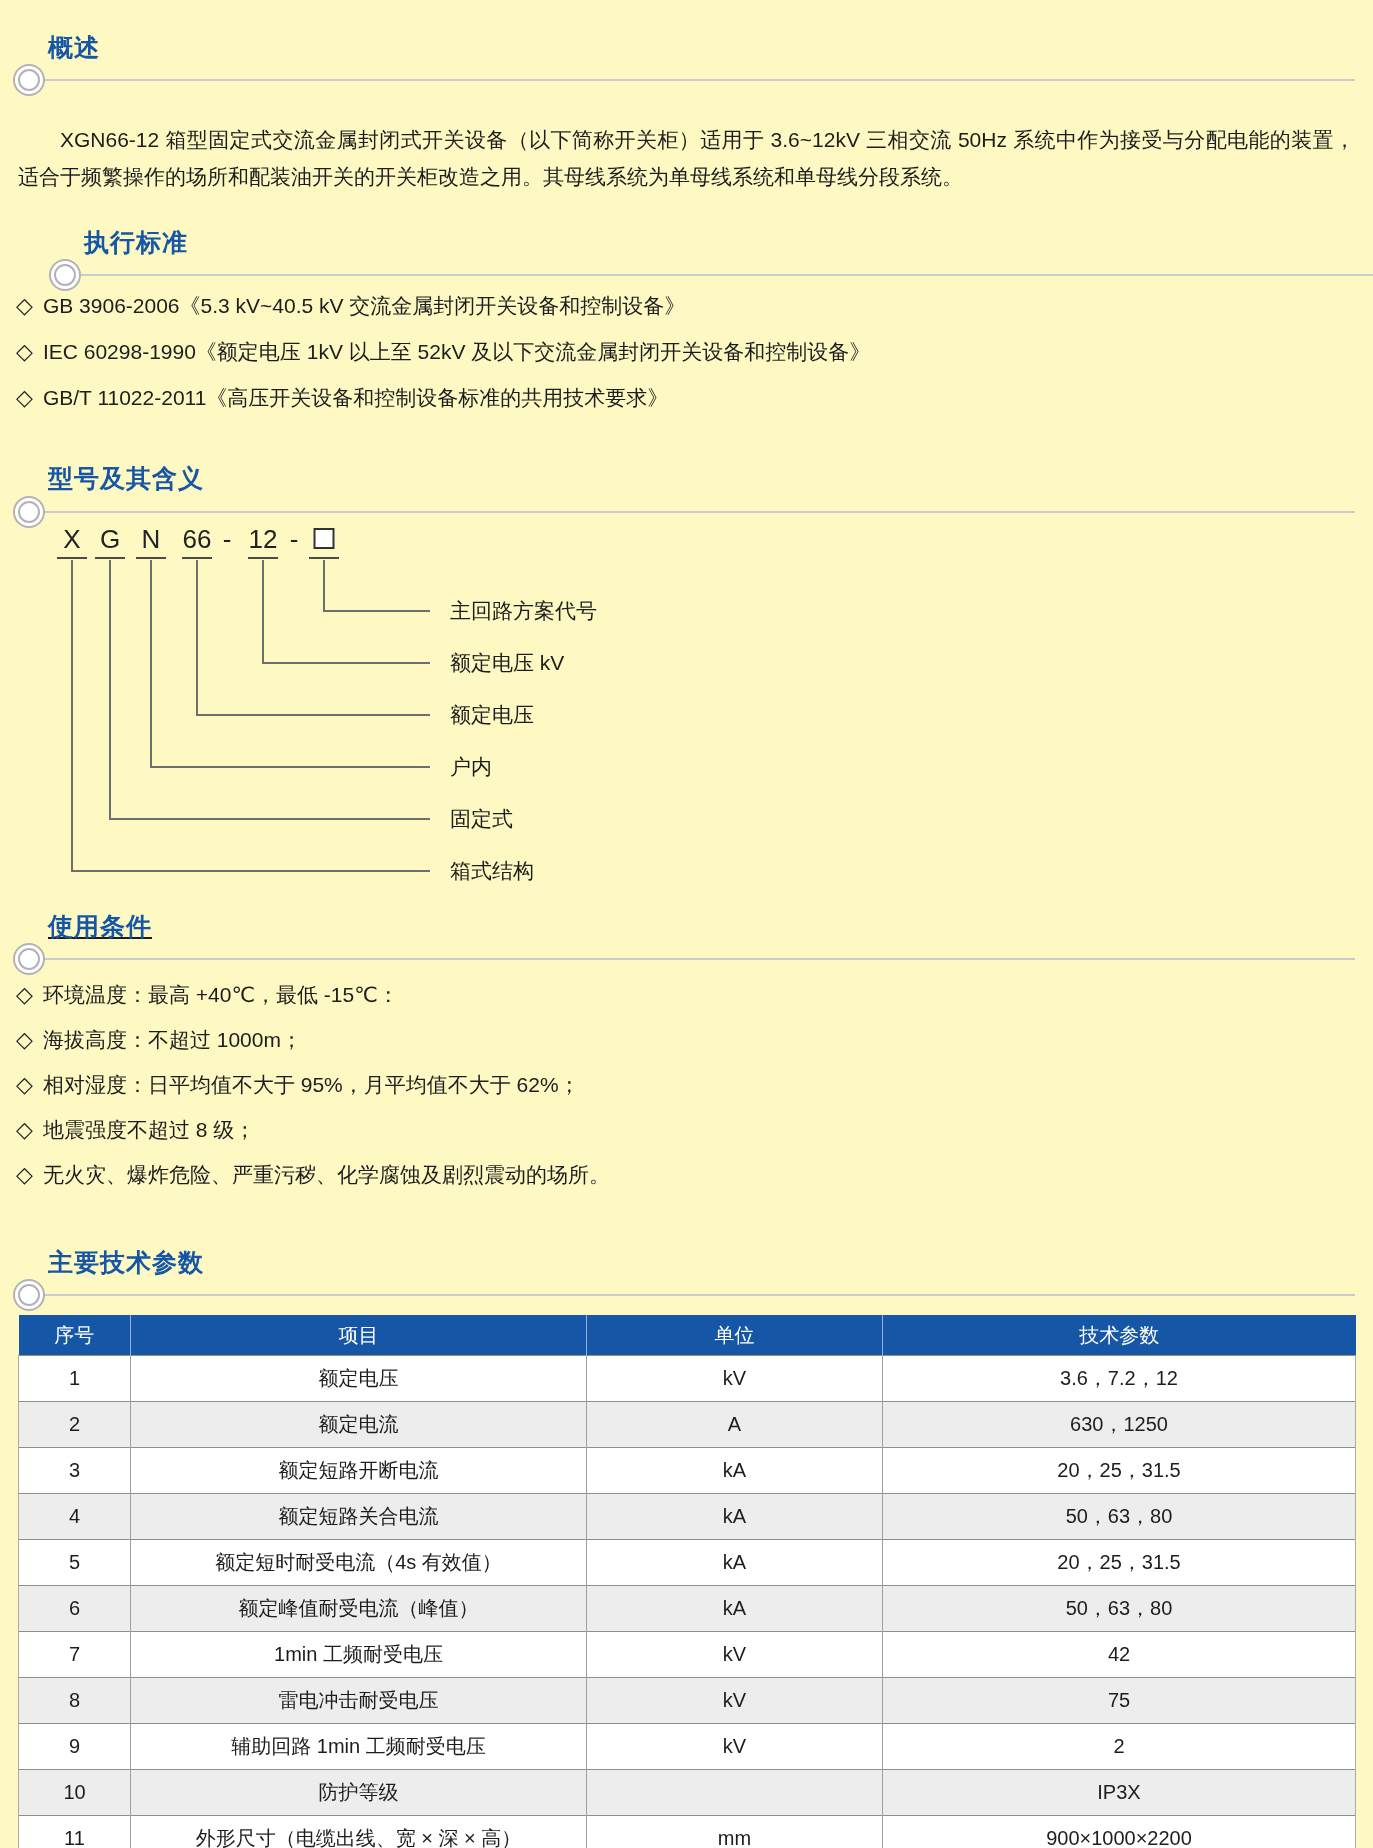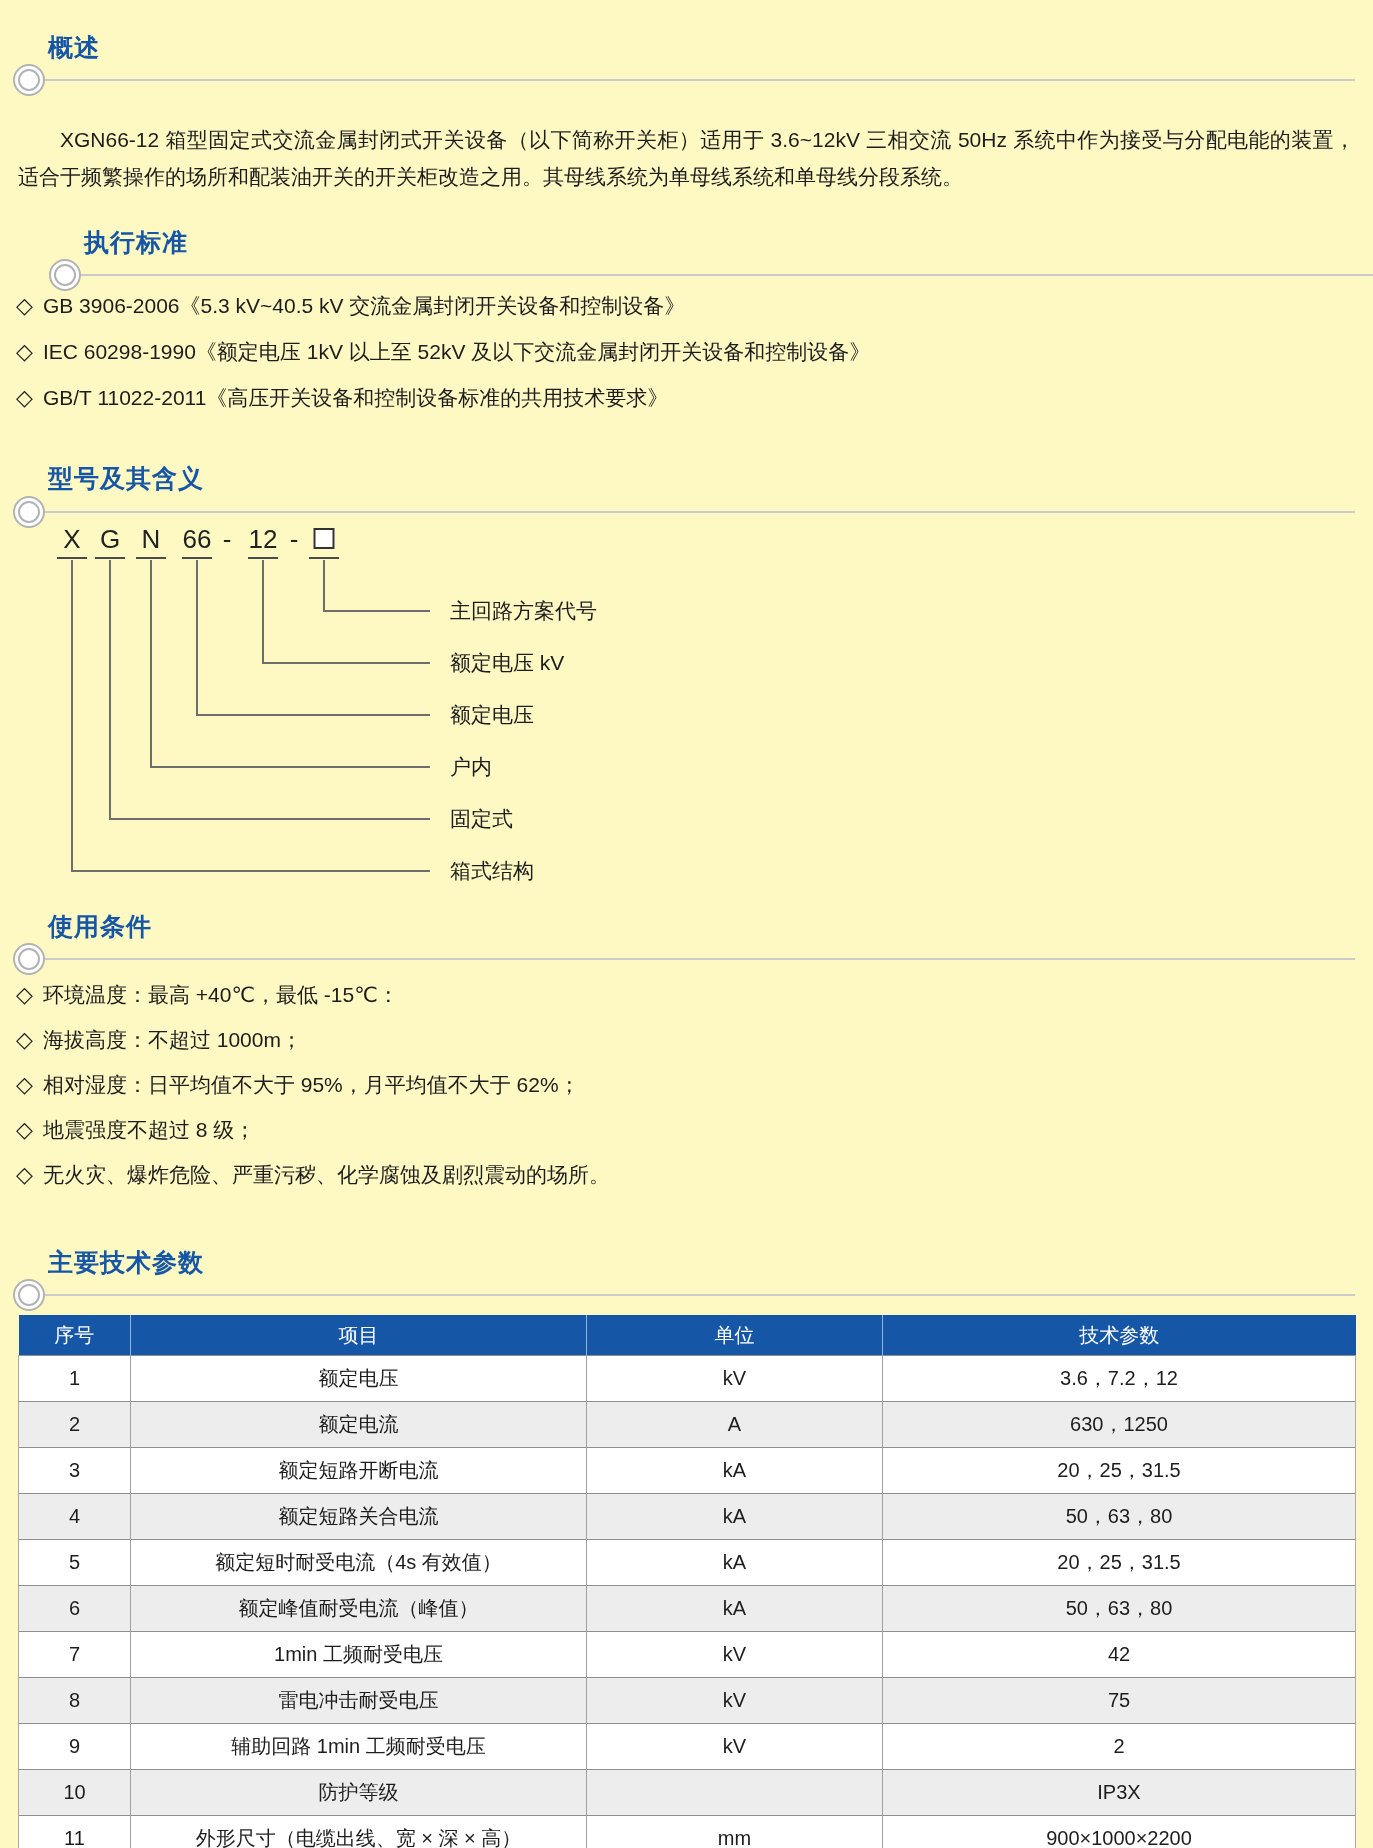--- a/index.html
+++ b/index.html
@@ -151,21 +151,21 @@
     <span class="code-underline" style="left:324px;"></span>
 
     <div class="model-label" style="top:91px;">主回路方案代号</div>
     <div class="model-label" style="top:143px;">额定电压 kV</div>
     <div class="model-label" style="top:195px;">额定电压</div>
     <div class="model-label" style="top:247px;">户内</div>
     <div class="model-label" style="top:299px;">固定式</div>
     <div class="model-label" style="top:351px;">箱式结构</div>
   </div>
 
-  <div class="sec-head" style="top:912px;">
+  <div class="sec-head" style="top:912px;text-decoration:underline;">
     <h2 class="sec-title">使用条件</h2>
     <div class="sec-rule">
       <span class="rule-line"></span>
       <span class="ornament"></span>
     </div>
   </div>
   <div class="diamond-list lh45" style="top:972px;">
     <div class="diamond-item">
       <span class="diamond">◇</span><span>环境温度：最高 +40℃，最低 -15℃：</span>
     </div>

